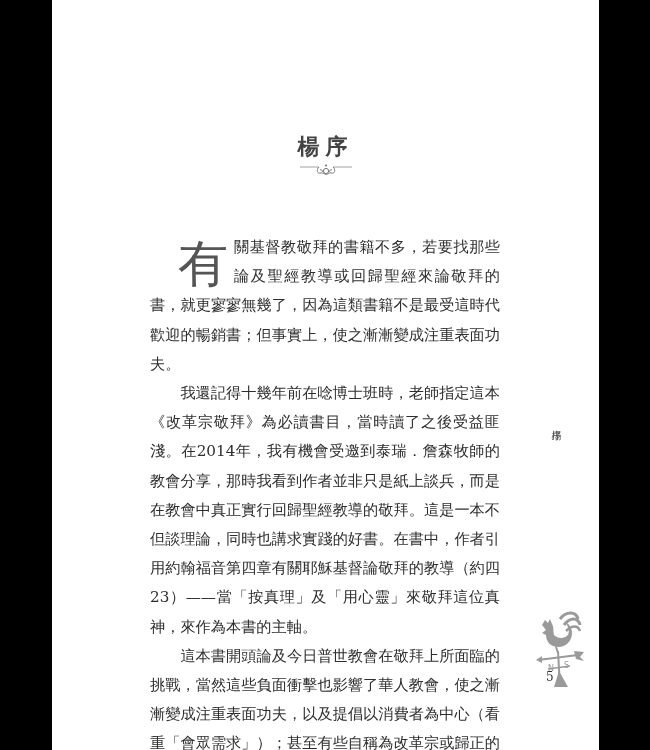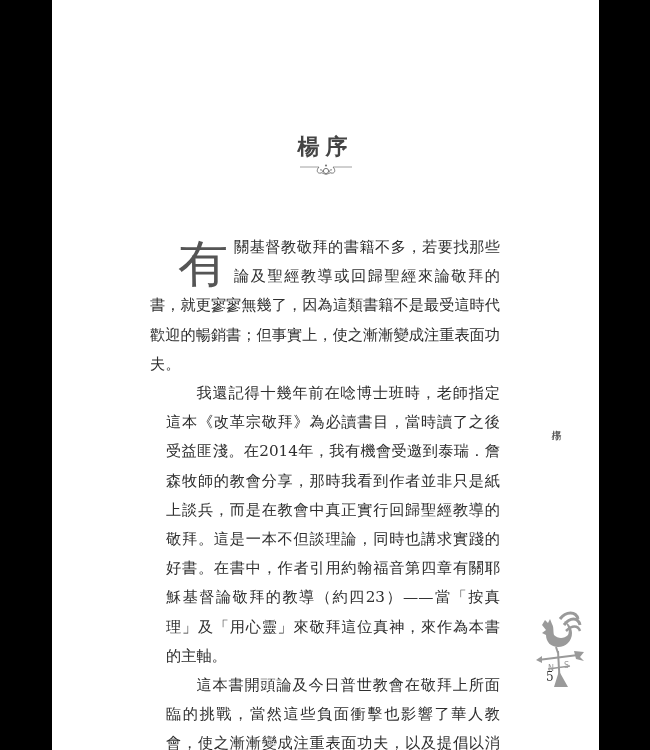--- a/index.html
+++ b/index.html
@@ -46,21 +46,20 @@
       font-size: 15.2px;
       line-height: 29.2px;
       color: #2e2e2e;
       text-align: justify;
     }
     .para {
       margin: 0;
     }
     .para.indent {
       text-indent: 2em;
-      margin-left: 16px;
     }
     .first-para {
       position: relative;
     }
     .dropcap {
       float: left;
       font-family: "DejaVu Sans", sans-serif;
       font-size: 50px;
       line-height: 50px;
       font-weight: normal;

